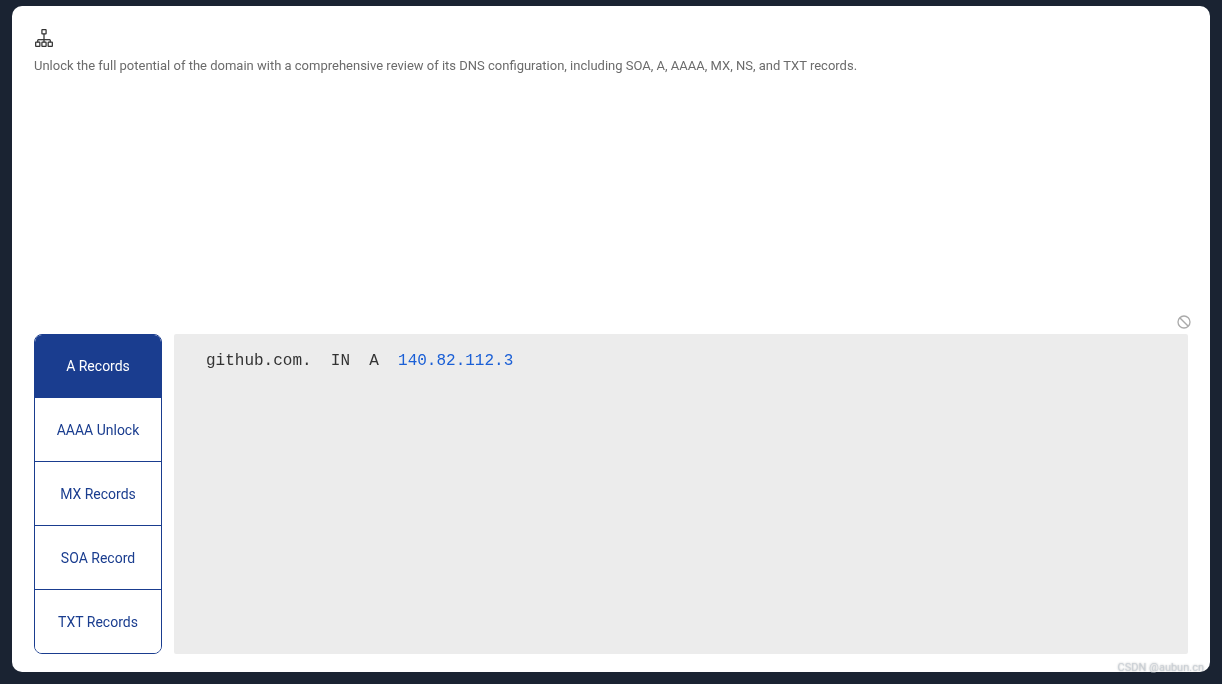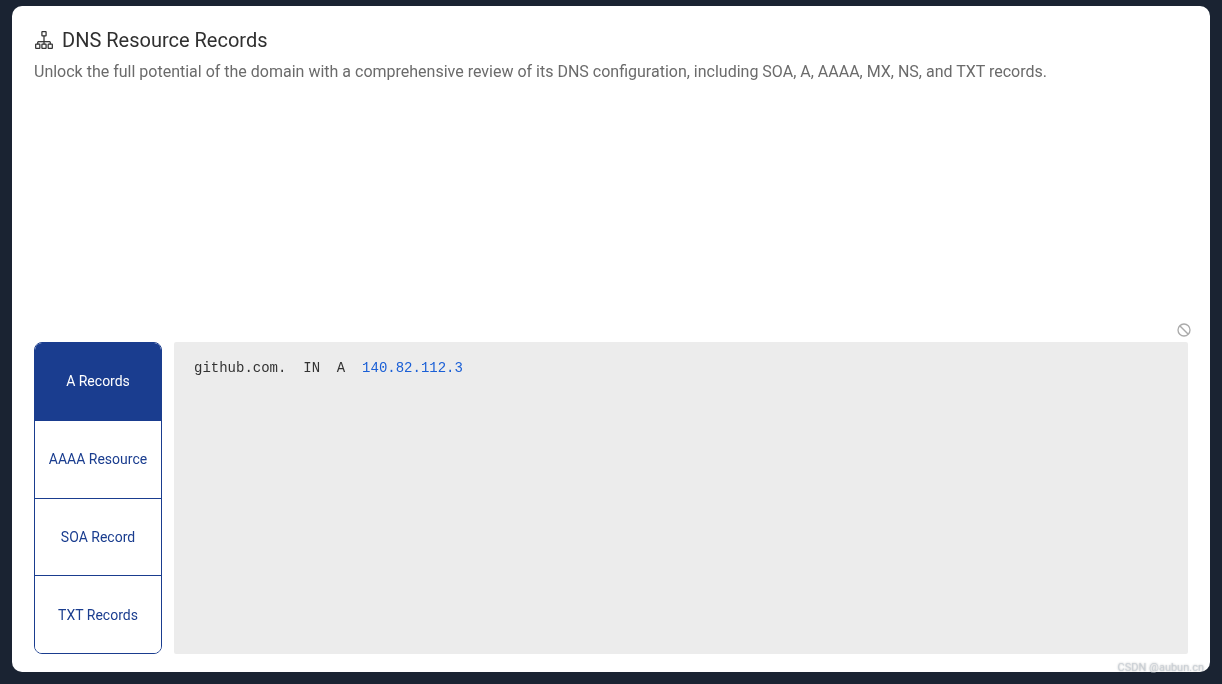--- a/index.html
+++ b/index.html
@@ -35,21 +35,21 @@
       height: 20px;
       display: block;
       stroke: #333;
     }
     .title {
       font-size: 20px;
       font-weight: 400;
       color: #303030;
     }
     .subtitle {
-      font-size: 16px;
+      font-size: 13px;
       color: #6b6b6b;
       line-height: 1.5;
     }
     .spacer-ad {
       flex: 0 0 258px;
       position: relative;
     }
     .block-icon {
       position: absolute;
       bottom: 4px;
@@ -96,23 +96,23 @@
       border-bottom: none;
     }
     .tab.active {
       background: #1a3d8f;
       color: #ffffff;
       border-radius: 6px 6px 0 0;
     }
     .record-panel {
       flex: 1;
       background: #ececec;
-      padding: 18px 20px;
+      padding: 18px 32px;
       font-family: "Courier New", Courier, monospace;
-      font-size: 14px;
+      font-size: 16px;
       color: #333;
       overflow: auto;
       border-radius: 2px;
     }
     .record-line {
       white-space: pre;
     }
     .record-ip {
       color: #1a5fd6;
     }
@@ -138,40 +138,42 @@
         <rect x="9.5" y="17" width="5" height="5" rx="0.5"></rect>
         <rect x="17" y="17" width="5" height="5" rx="0.5"></rect>
         <line x1="12" y1="7" x2="12" y2="12"></line>
         <line x1="4.5" y1="17" x2="4.5" y2="14"></line>
         <line x1="12" y1="17" x2="12" y2="14"></line>
         <line x1="19.5" y1="17" x2="19.5" y2="14"></line>
         <line x1="4.5" y1="14" x2="19.5" y2="14"></line>
         <line x1="12" y1="12" x2="12" y2="14"></line>
       </svg>
     </span>
-    <h2 class="title">DNS Resource Records</h2>
   </div>
   <p class="subtitle">Unlock the full potential of the domain with a comprehensive review of its DNS configuration, including SOA, A, AAAA, MX, NS, and TXT records.</p>
 
   <div class="spacer-ad">
     <span class="block-icon">
       <svg viewBox="0 0 24 24">
         <circle cx="12" cy="12" r="9" stroke-width="2"></circle>
         <line x1="6" y1="6" x2="18" y2="18" stroke-width="2"></line>
       </svg>
     </span>
   </div>
 
   <div class="content">
     <div class="tabs">
       <div class="tab active">
         <span>A Records</span>
       </div>
       <div class="tab">
-        <span>AAAA Resource</span>
+        <span>AAAA Unlock</span>
+      </div>
+      <div class="tab">
+        <span>MX Records</span>
       </div>
       <div class="tab">
         <span>SOA Record</span>
       </div>
       <div class="tab">
         <span>TXT Records</span>
       </div>
     </div>
 
     <div class="record-panel">

